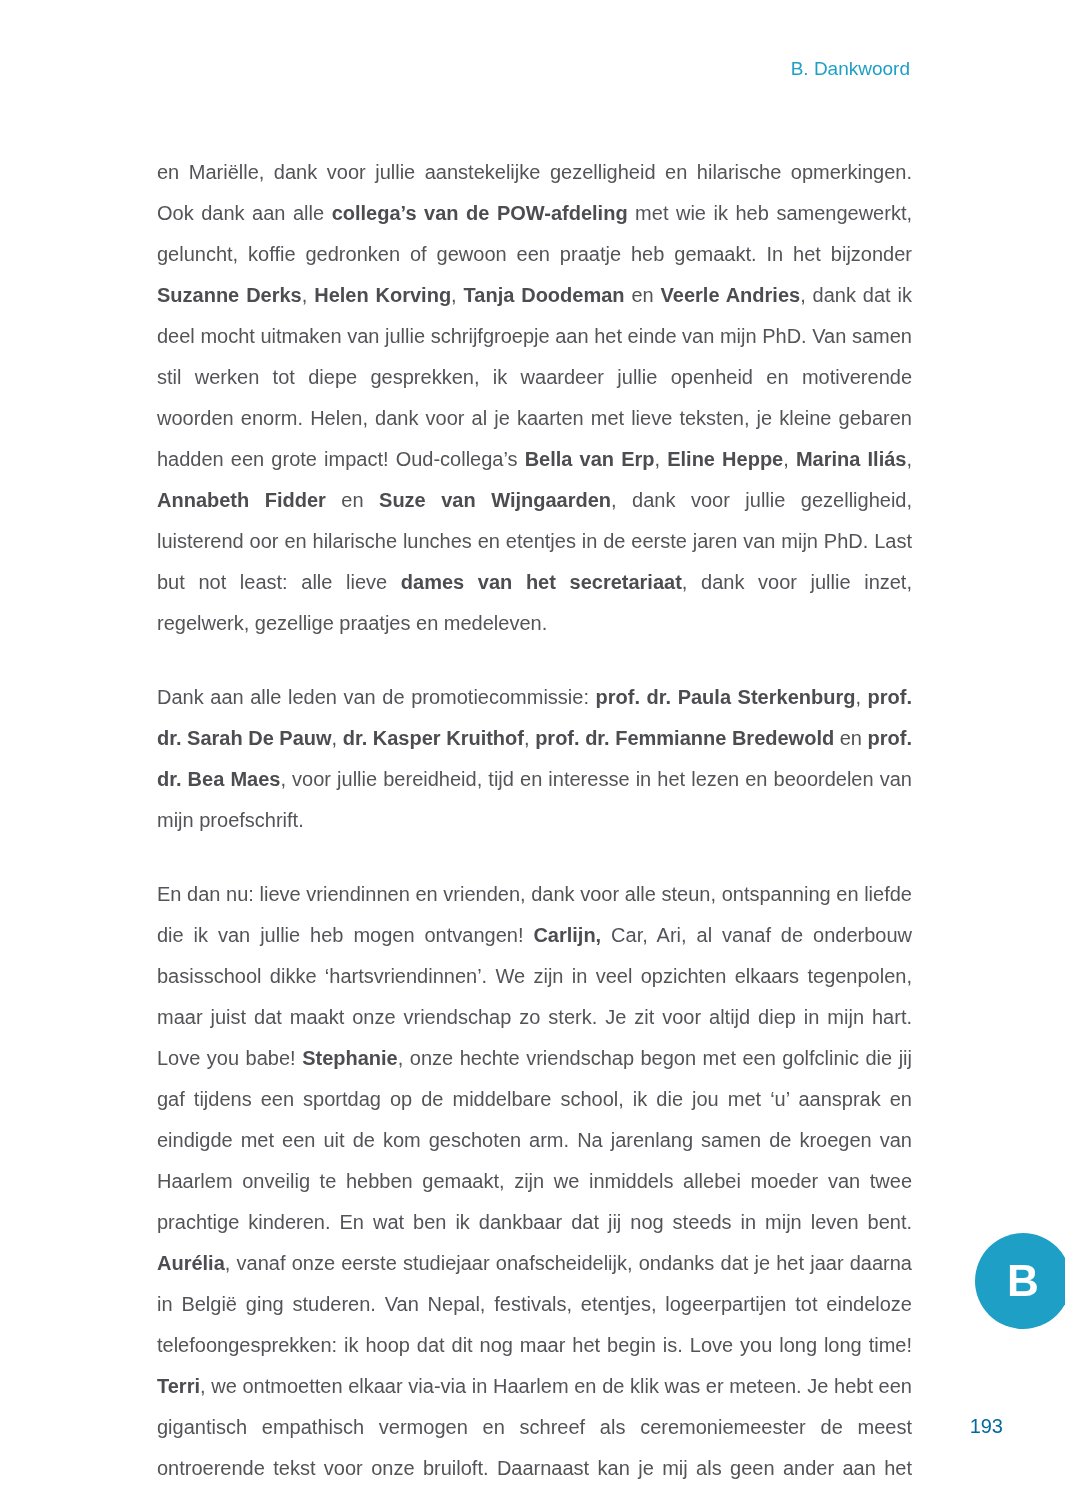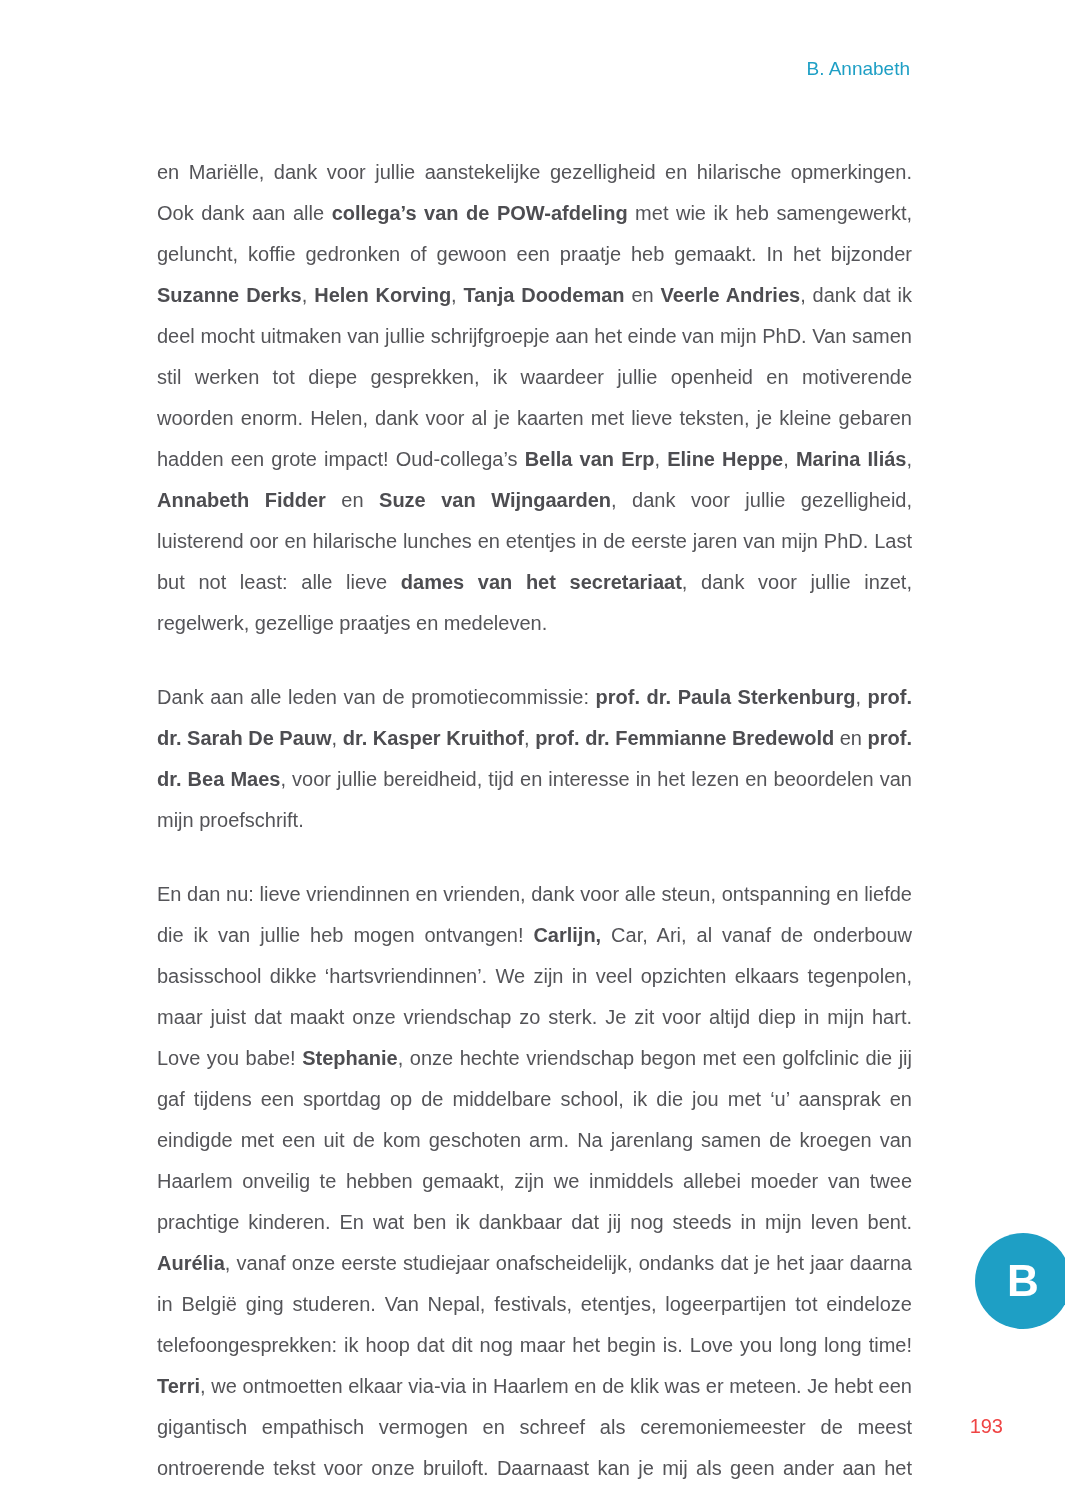--- a/index.html
+++ b/index.html
@@ -46,30 +46,30 @@
   .chapter-tab-letter {
     color: #ffffff;
     font-size: 44px;
     font-weight: 700;
   }
   .page-number {
     position: absolute;
     top: 1415px;
     right: 62px;
     font-size: 20px;
-    color: #ef4444;
+    color: #0369a1;
     text-align: right;
   }
 </style>
 </head>
 <body>
 
 <div>
 
-  <div class="running-header">B. Annabeth</div>
+  <div class="running-header">B. Dankwoord</div>
 
   <div class="body-text">
       <p class="para"><span>en Mariëlle, dank voor jullie aanstekelijke gezelligheid en hilarische opmerkingen. Ook dank aan alle </span><span class="bold">collega’s van de POW-afdeling</span><span> met wie ik heb samengewerkt, geluncht, koffie gedronken of gewoon een praatje heb gemaakt. In het bijzonder </span><span class="bold">Suzanne Derks</span><span>, </span><span class="bold">Helen Korving</span><span>, </span><span class="bold">Tanja Doodeman</span><span> en </span><span class="bold">Veerle Andries</span><span>, dank dat ik deel mocht uitmaken van jullie schrijfgroepje aan het einde van mijn PhD. Van samen stil werken tot diepe gesprekken, ik waardeer jullie openheid en motiverende woorden enorm. Helen, dank voor al je kaarten met lieve teksten, je kleine gebaren hadden een grote impact! Oud-collega’s </span><span class="bold">Bella van Erp</span><span>, </span><span class="bold">Eline Heppe</span><span>, </span><span class="bold">Marina Iliás</span><span>, </span><span class="bold">Annabeth Fidder</span><span> en </span><span class="bold">Suze van Wijngaarden</span><span>, dank voor jullie gezelligheid, luisterend oor en hilarische lunches en etentjes in de eerste jaren van mijn PhD. Last but not least: alle lieve </span><span class="bold">dames van het secretariaat</span><span>, dank voor jullie inzet, regelwerk, gezellige praatjes en medeleven.</span></p>
       <p class="para"><span>Dank aan alle leden van de promotiecommissie: </span><span class="bold">prof. dr. Paula Sterkenburg</span><span>, </span><span class="bold">prof. dr. Sarah De Pauw</span><span>, </span><span class="bold">dr. Kasper Kruithof</span><span>, </span><span class="bold">prof. dr. Femmianne Bredewold</span><span> en </span><span class="bold">prof. dr. Bea Maes</span><span>, voor jullie bereidheid, tijd en interesse in het lezen en beoordelen van mijn proefschrift.</span></p>
       <p class="para"><span>En dan nu: lieve vriendinnen en vrienden, dank voor alle steun, ontspanning en liefde die ik van jullie heb mogen ontvangen! </span><span class="bold">Carlijn,</span><span> Car, Ari, al vanaf de onderbouw basisschool dikke ‘hartsvriendinnen’. We zijn in veel opzichten elkaars tegenpolen, maar juist dat maakt onze vriendschap zo sterk. Je zit voor altijd diep in mijn hart. Love you babe! </span><span class="bold">Stephanie</span><span>, onze hechte vriendschap begon met een golfclinic die jij gaf tijdens een sportdag op de middelbare school, ik die jou met ‘u’ aansprak en eindigde met een uit de kom geschoten arm. Na jarenlang samen de kroegen van Haarlem onveilig te hebben gemaakt, zijn we inmiddels allebei moeder van twee prachtige kinderen. En wat ben ik dankbaar dat jij nog steeds in mijn leven bent. </span><span class="bold">Aurélia</span><span>, vanaf onze eerste studiejaar onafscheidelijk, ondanks dat je het jaar daarna in België ging studeren. Van Nepal, festivals, etentjes, logeerpartijen tot eindeloze telefoongesprekken: ik hoop dat dit nog maar het begin is. Love you long long time! </span><span class="bold">Terri</span><span>, we ontmoetten elkaar via-via in Haarlem en de klik was er meteen. Je hebt een gigantisch empathisch vermogen en schreef als ceremoniemeester de meest ontroerende tekst voor onze bruiloft. Daarnaast kan je mij als geen ander aan het lachen</span></p>
     </div>
 
   <div class="chapter-tab">
     <span class="chapter-tab-letter">B</span>
   </div>

